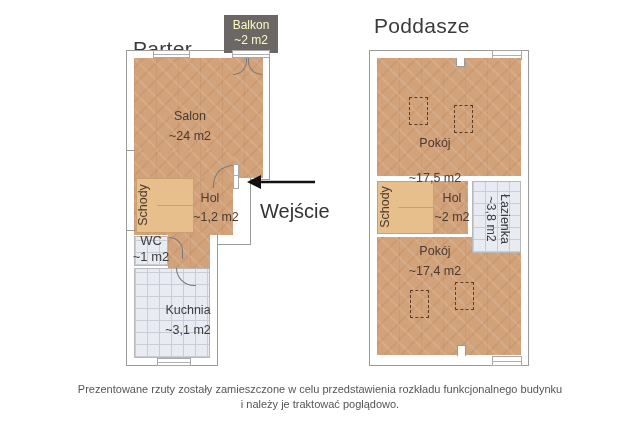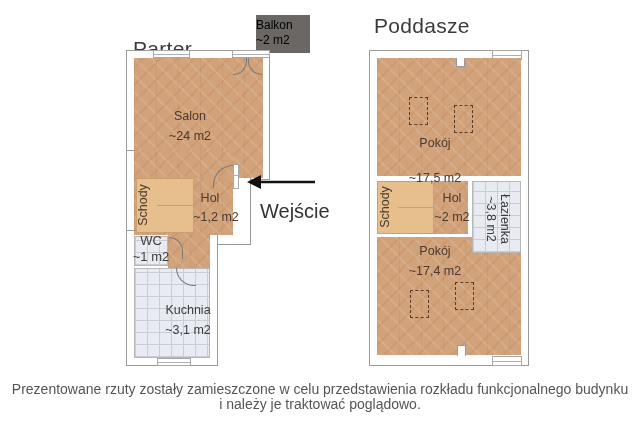--- a/index.html
+++ b/index.html
@@ -15,25 +15,25 @@
   }
   .tile{position:absolute;background-color:#e9ebf2;
     background-image:
       repeating-linear-gradient(0deg, #c9ccd6 0 1px, transparent 1px 12px),
       repeating-linear-gradient(90deg, #c9ccd6 0 1px, transparent 1px 12px);
     border:1px solid #b8b8b8;box-sizing:border-box;}
   .stairs{position:absolute;background:#e7bf8c;border:1px solid #c9a070;box-sizing:border-box;}
   .label{position:absolute;text-align:center;color:#4a3a30;font-size:12.5px;line-height:17px;}
   .label.dark{color:#3d3d3d;}
   .vlabel{position:absolute;color:#4a3a30;font-size:12.5px;white-space:nowrap;transform-origin:center;}
-  .balkon{position:absolute;background:#6b6764;color:#000000;font-size:12px;line-height:15px;margin-left:32px;}
+  .balkon{position:absolute;background:#6b6764;color:#fef9c3;font-size:12px;text-align:center;line-height:15px;}
   .window{position:absolute;background:#fff;border:1px solid #a8a8a8;box-sizing:border-box;}
   .window::after{content:"";position:absolute;left:0;right:0;top:45%;height:1px;background:#b0b0b0;}
   .skylight{position:absolute;border:1px dashed #5a3d2a;box-sizing:border-box;}
-  .caption{position:absolute;left:0;width:640px;text-align:center;font-size:14px;color:#555;line-height:15px;}
+  .caption{position:absolute;left:0;width:640px;text-align:center;font-size:11px;color:#555;line-height:15px;}
   .door-arc{position:absolute;border:1px solid #7a7a7a;box-sizing:border-box;}
 </style>
 </head>
 <body>
 
 <div class="abs title" style="left:133px;top:14px;margin-top:23px;">Parter</div>
 
 <div>
 
   <div class="wall" style="left:126px;top:50px;width:144px;height:130px;"></div>

